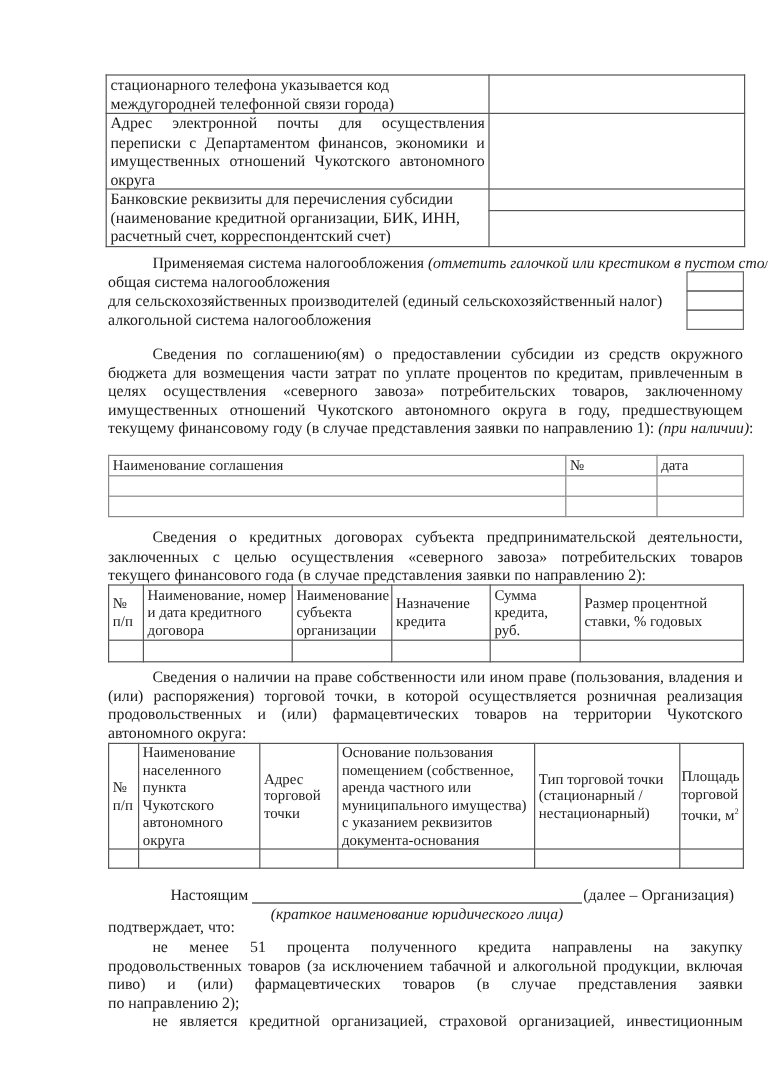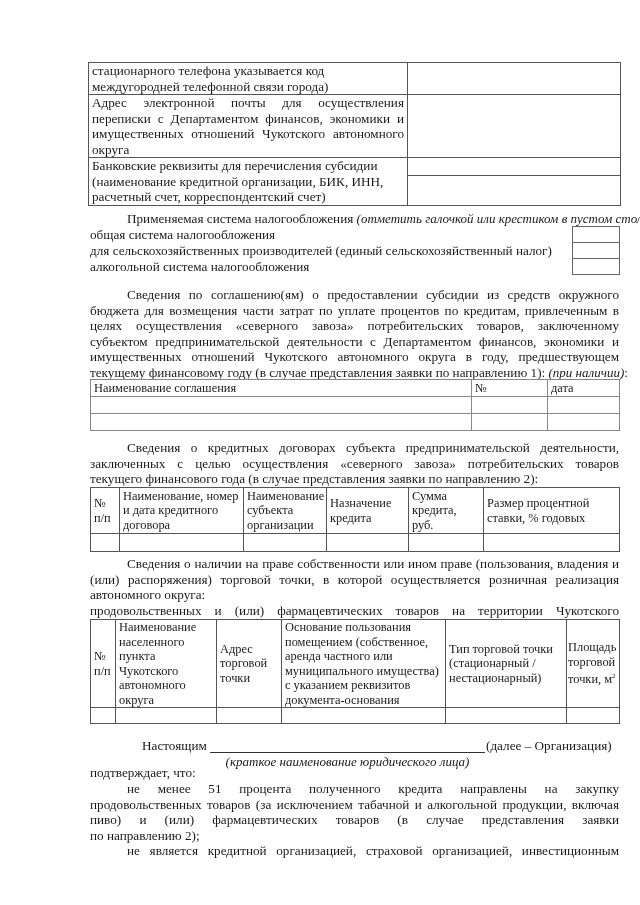--- a/index.html
+++ b/index.html
@@ -66,21 +66,20 @@
 <div class="abs" style="left:90px; top:243px; white-space:nowrap;">для сельскохозяйственных производителей (единый сельскохозяйственный налог)</div>
 <div class="abs" style="left:90px; top:259px; white-space:nowrap;">алкогольной система налогообложения</div>
 <div class="checkbox" style="top:226px;"></div>
 <div class="checkbox" style="top:242px;"></div>
 <div class="checkbox" style="top:258px;"></div>
 
 <div class="para" style="top:287px;">
   <span class="line indent">Сведения по соглашению(ям) о предоставлении субсидии из средств окружного</span>
   <span class="line">бюджета для возмещения части затрат по уплате процентов по кредитам, привлеченным в</span>
   <span class="line">целях осуществления «северного завоза» потребительских товаров, заключенному</span>
-  <span class="line">субъектом предпринимательской деятельности с Департаментом финансов, экономики и</span>
   <span class="line">имущественных отношений Чукотского автономного округа в году, предшествующем</span>
   <span class="line last"><span>текущему финансовому году (в случае представления заявки по направлению 1):</span> <span class="small">(при наличии)</span><span>:</span></span>
 </div>
 
 <table class="light" style="left:90px; top:379px; width:529px;">
   <colgroup>
       <col style="width:381px">
       <col style="width:76px">
       <col style="width:72px">
     </colgroup>
@@ -134,22 +133,22 @@
     <td></td>
     <td></td>
     <td></td>
   </tr>
 </tbody>
   </table>
 
 <div class="para" style="top:556px;">
   <span class="line indent">Сведения о наличии на праве собственности или ином праве (пользования, владения и</span>
   <span class="line">(или) распоряжения) торговой точки, в которой осуществляется розничная реализация</span>
+  <span class="line">продовольственных и (или) фармацевтических товаров на территории Чукотского</span>
   <span class="line last">автономного округа:</span>
-  <span class="line">продовольственных и (или) фармацевтических товаров на территории Чукотского</span>
 </div>
 
 <table style="left:90px; top:619px; width:529px;">
   <colgroup>
       <col style="width:25px">
       <col style="width:101px">
       <col style="width:65px">
       <col style="width:164px">
       <col style="width:121px">
       <col style="width:53px">

